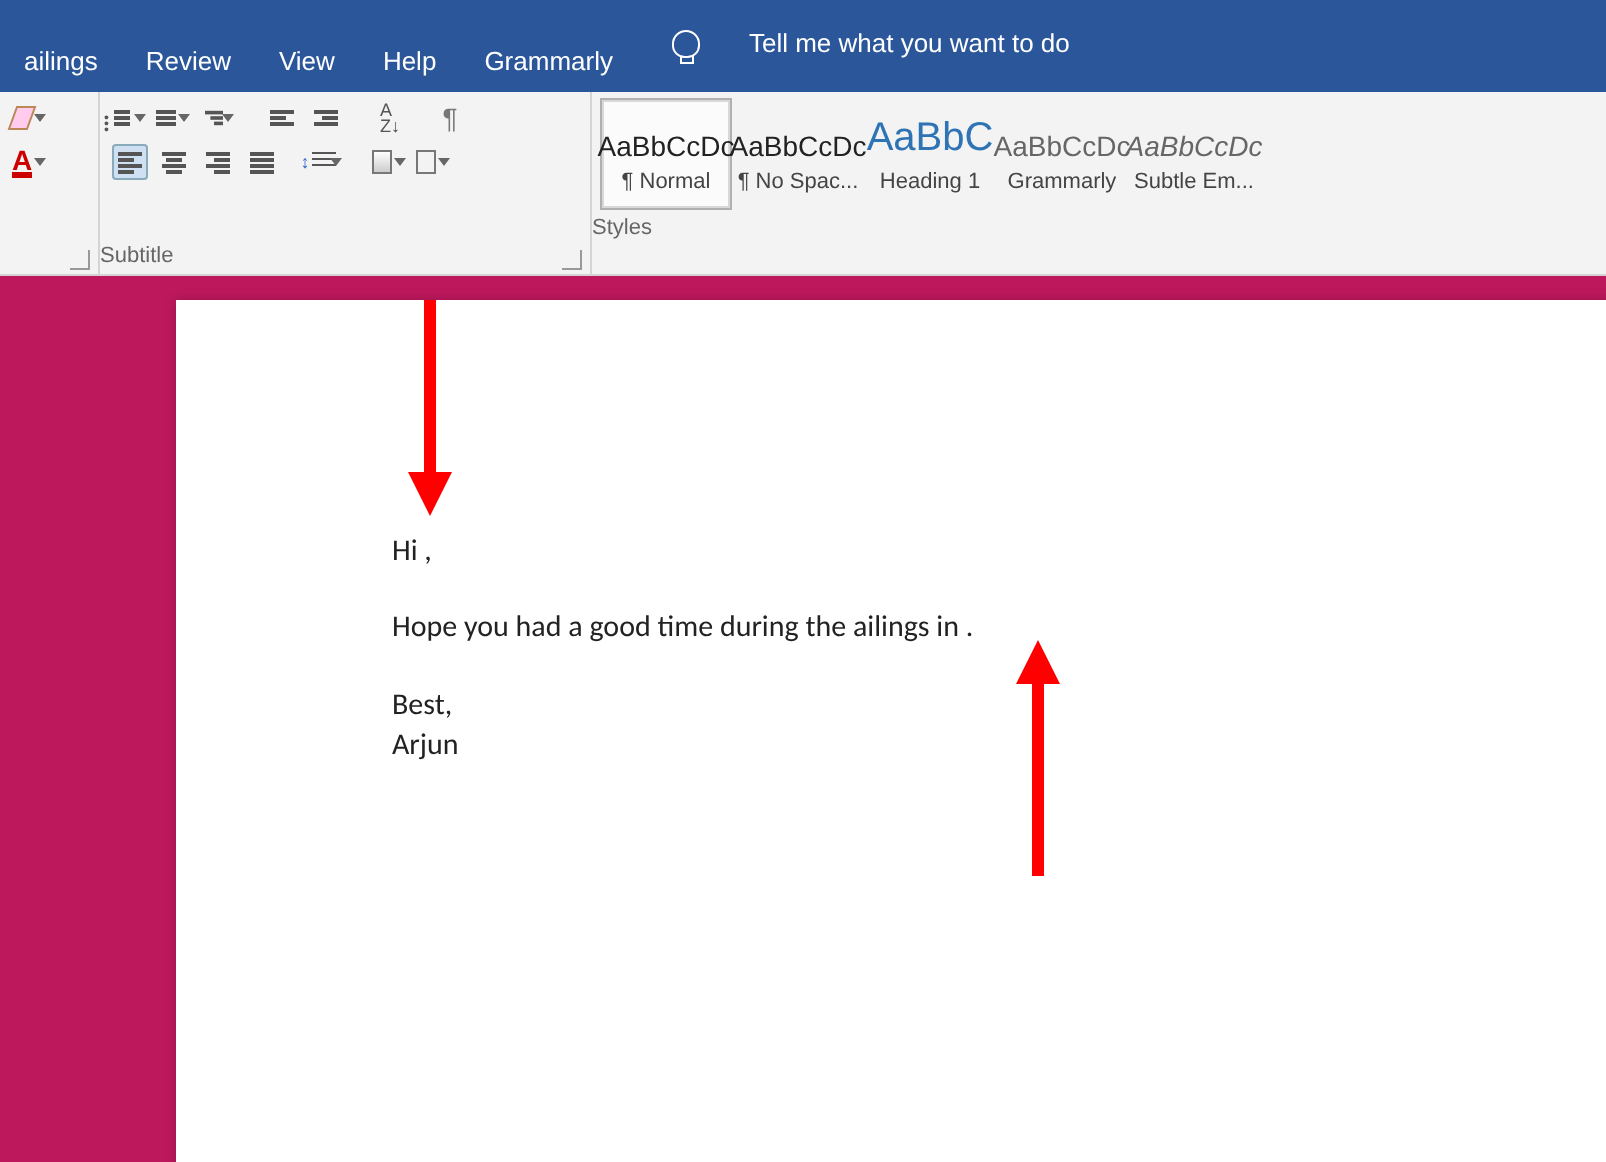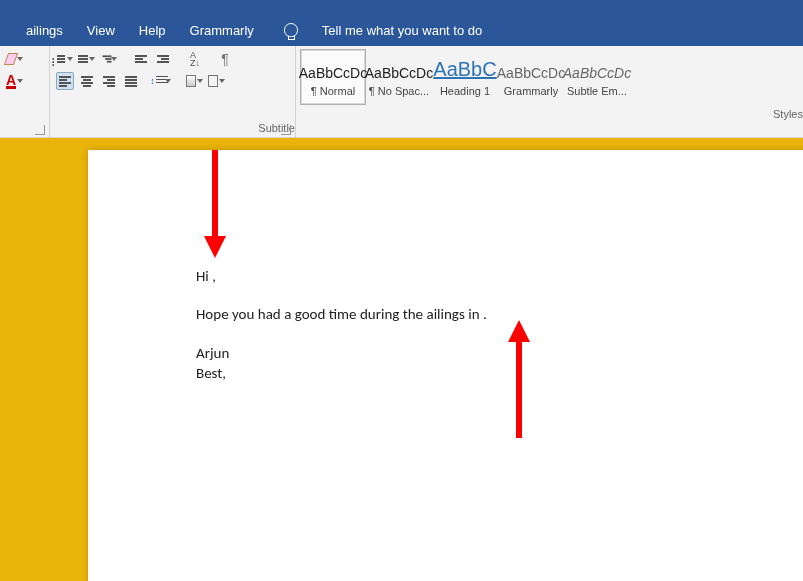--- a/index.html
+++ b/index.html
@@ -18,22 +18,22 @@
     width: 100%;
     color: #dce3ef;
     font-size: 11px;
     text-align: center;
     overflow: hidden;
   }
   .tabbar {
     background: #2b579a;
     height: 32px;
     display: flex;
-    align-items: center;
-    padding-left: 14px;
+    align-items: flex-start;
+    padding-left: 0;
     color: #fff;
   }
   .tab {
     padding: 0 12px;
     height: 32px;
     display: flex;
     align-items: center;
     font-size: 13px;
     cursor: pointer;
   }
@@ -73,21 +73,21 @@
     flex-direction: column;
   }
   .group-body {
     flex: 1;
     padding: 4px 6px 0 6px;
     display: flex;
     flex-direction: column;
     gap: 4px;
   }
   .group-label {
-    text-align: right;
+    text-align: left;
     font-size: 11px;
     color: #666;
     height: 18px;
     line-height: 16px;
     position: relative;
   }
   .launcher {
     position: absolute;
     right: 4px;
     bottom: 3px;
@@ -155,21 +155,21 @@
     cursor:pointer;
     flex-shrink:0;
   }
   .style-tile.selected { border:1px solid #b0b0b0; background:#fbfbfb; box-shadow: inset 0 0 0 1px #d8d8d8;}
   .style-sample { height:24px; display:flex; align-items:flex-end; justify-content:center; }
   .style-name { font-size:11px; color:#444; white-space:nowrap; overflow:hidden; text-overflow:ellipsis; max-width:62px;}
   
   .canvas {
     position:absolute;
     top:138px; left:0; right:0; bottom:0;
-    background:#eab308;
+    background:#be185d;
     overflow:hidden;
   }
   .page {
     position:absolute;
     left:88px; top:12px;
     width:800px; height:1000px;
     background:#fff;
     box-shadow: 0 0 6px rgba(0,0,0,.2);
     padding: 116px 108px;
   }
@@ -187,20 +187,21 @@
     pointer-events:none;
   }
 </style>
 </head>
 <body>
 
 <div class="titlebar"></div>
 
 <div class="tabbar">
   <div class="tab">ailings</div>
+  <div class="tab">Review</div>
   <div class="tab">View</div>
   <div class="tab">Help</div>
   <div class="tab">Grammarly</div>
   <div class="tell-me">
     <span class="bulb"></span>
     <span>Tell me what you want to do</span>
   </div>
 </div>
 
 <div class="ribbon">
@@ -334,21 +335,21 @@
     <div class="gallery" id="gallery">
         <div class="style-tile selected">
           <div class="style-sample" style="color: rgb(34, 34, 34); font-size: 14px;">AaBbCcDc</div>
           <div class="style-name">¶ Normal</div>
         </div>
         <div class="style-tile">
           <div class="style-sample" style="color: rgb(34, 34, 34); font-size: 14px;">AaBbCcDc</div>
           <div class="style-name">¶ No Spac...</div>
         </div>
         <div class="style-tile">
-          <div class="style-sample" style="color: rgb(46, 116, 181); font-size: 20px; text-decoration: underline;">AaBbC</div>
+          <div class="style-sample" style="color: rgb(46, 116, 181); font-size: 20px;">AaBbC</div>
           <div class="style-name">Heading 1</div>
         </div>
         <div class="style-tile">
           <div class="style-sample" style="color: rgb(102, 102, 102); font-size: 14px;">AaBbCcDc</div>
           <div class="style-name">Grammarly</div>
         </div>
         <div class="style-tile">
           <div class="style-sample" style="color: rgb(102, 102, 102); font-size: 14px; font-style: italic;">AaBbCcDc</div>
           <div class="style-name">Subtle Em...</div>
         </div>
@@ -358,22 +359,22 @@
     </div>
   </div>
 
 </div>
 
 <div class="canvas">
   <div class="page">
     <div class="doc-text">
       <p>Hi ,</p>
       <p>Hope you had a good time during the ailings in .</p>
+      <p class="tight">Best,</p>
       <p class="tight">Arjun</p>
-      <p class="tight">Best,</p>
     </div>
   </div>
 
   <svg class="arrow" style="left:200px; top:12px;" width="30" height="110">
     <line x1="15" y1="0" x2="15" y2="92" stroke="red" stroke-width="6"></line>
     <polygon points="15,108 4,86 26,86" fill="red"></polygon>
   </svg>
   <svg class="arrow" style="left:504px; top:180px;" width="30" height="120">
     <line x1="15" y1="22" x2="15" y2="120" stroke="red" stroke-width="6"></line>
     <polygon points="15,2 4,24 26,24" fill="red"></polygon>

